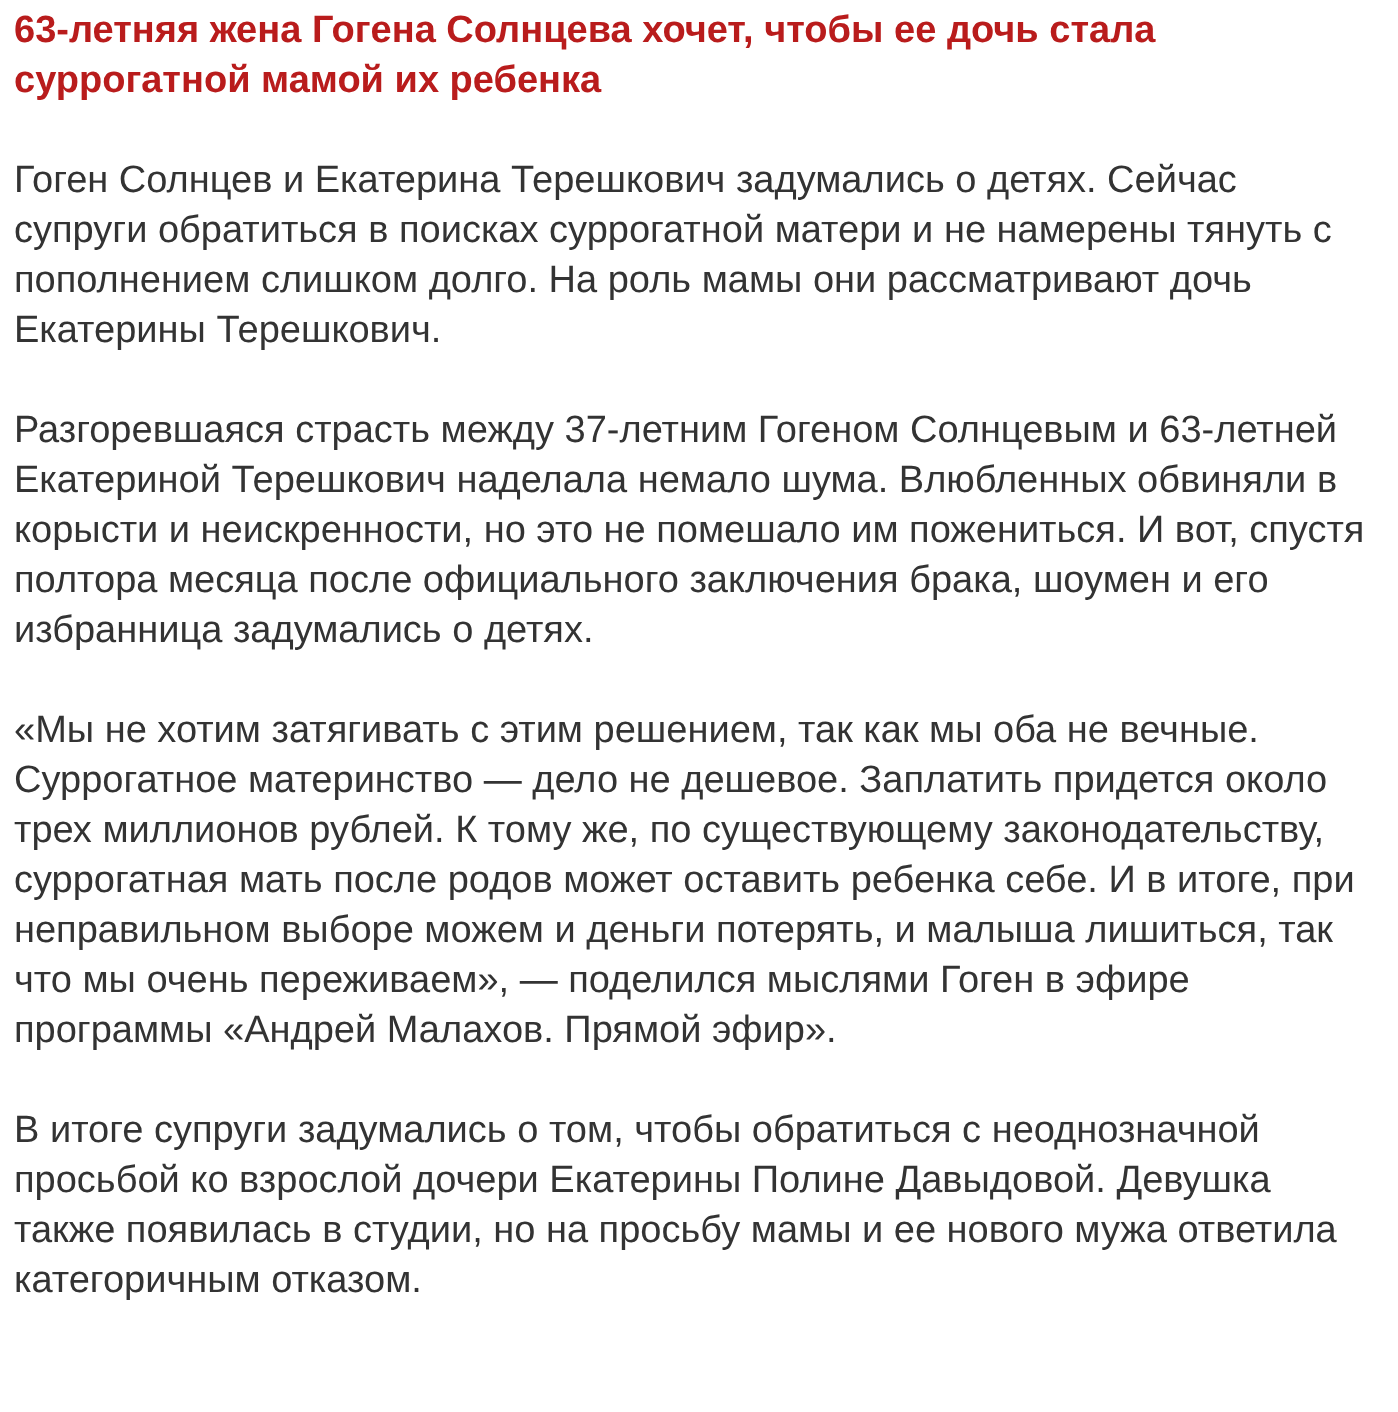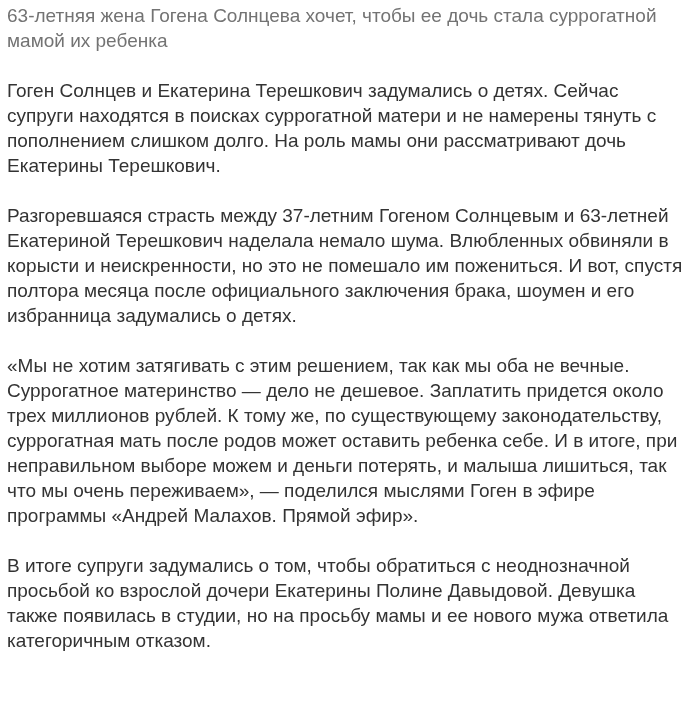--- a/index.html
+++ b/index.html
@@ -19,37 +19,37 @@
       font-family: "Liberation Sans", sans-serif;
       font-size: 19px;
       line-height: 25px;
       color: #333333;
       letter-spacing: 0;
     }
     .article .headline {
       margin: 0;
       font-size: 19px;
       line-height: 25px;
-      font-weight: 400;
-      color: #737373;
+      font-weight: 700;
+      color: #b91c1c;
       max-width: 683px;
     }
     .article .para {
       margin: 25px 0 0 0;
       font-weight: 400;
       max-width: 683px;
     }
   </style>
 </head>
 <body>
 
 <main class="article">
   <h1 class="headline">63-летняя жена Гогена Солнцева хочет, чтобы ее дочь стала суррогатной мамой их ребенка</h1>
 
-  <p class="para">Гоген Солнцев и Екатерина Терешкович задумались о детях. Сейчас супруги находятся в поисках суррогатной матери и не намерены тянуть с пополнением слишком долго. На роль мамы они рассматривают дочь Екатерины Терешкович.</p>
+  <p class="para">Гоген Солнцев и Екатерина Терешкович задумались о детях. Сейчас супруги обратиться в поисках суррогатной матери и не намерены тянуть с пополнением слишком долго. На роль мамы они рассматривают дочь Екатерины Терешкович.</p>
 
   <p class="para">Разгоревшаяся страсть между 37-летним Гогеном Солнцевым и 63-летней Екатериной Терешкович наделала немало шума. Влюбленных обвиняли в корысти и неискренности, но это не помешало им пожениться. И вот, спустя полтора месяца после официального заключения брака, шоумен и его избранница задумались о детях.</p>
 
 
   <p class="para">«Мы не хотим затягивать с этим решением, так как мы оба не вечные. Суррогатное материнство — дело не дешевое. Заплатить придется около трех миллионов рублей. К тому же, по существующему законодательству, суррогатная мать после родов может оставить ребенка себе. И в итоге, при неправильном выборе можем и деньги потерять, и малыша лишиться, так что мы очень переживаем», — поделился мыслями Гоген в эфире программы «Андрей Малахов. Прямой эфир».</p>
 
   <p class="para">В итоге супруги задумались о том, чтобы обратиться с неоднозначной просьбой ко взрослой дочери Екатерины Полине Давыдовой. Девушка также появилась в студии, но на просьбу мамы и ее нового мужа ответила категоричным отказом.</p>
 </main>
 
 </body></html>

